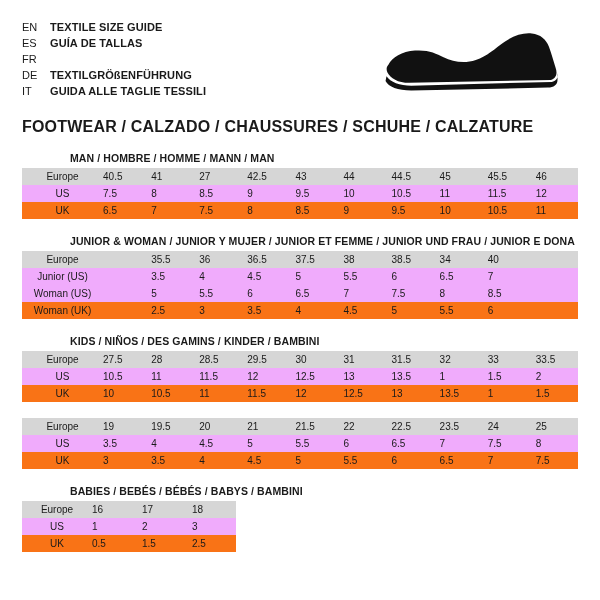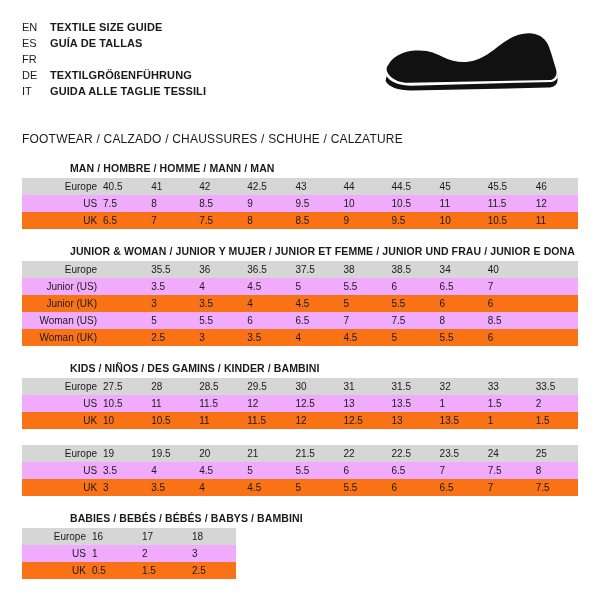--- a/index.html
+++ b/index.html
@@ -54,23 +54,23 @@
   .shoe-wrap {
     width: 200px;
     height: 86px;
     margin-right: 6px;
     display: flex;
     align-items: center;
     justify-content: center;
   }
 
   .section-title {
-    margin-top: 28px;
-    font-size: 12px;
-    font-weight: 400;
+    margin-top: 14px;
+    font-size: 16px;
+    font-weight: 700;
     letter-spacing: 0.2px;
   }
 
   
   .group {
     margin-top: 16px;
   }
   .group-title {
     font-size: 10.5px;
     font-weight: 700;
@@ -93,21 +93,21 @@
   tr.shaded td {
     background: #d6d6d6;
   }
   tr.alt td {
     background: #f97316;
   }
   tr.plain td {
     background: #f0abfc;
   }
   td.label {
-    text-align: right;
+    text-align: center;
   }
 
   
   table.w13 { width: 556px; }
   table.w13 col.c0 { width: 64px; }
   table.w13 col.cx { width: 41px; }
 
   table.babies { width: 214px; }
   table.babies col.c0 { width: 64px; }
   table.babies col.cx { width: 50px; }
@@ -164,21 +164,21 @@
           <col class="cx">
           <col class="cx">
           <col class="cx">
           <col class="cx">
         </colgroup>
       <tbody>
         <tr class="shaded">
           <td class="label">Europe</td>
           <td>40.5</td>
           <td>41</td>
-          <td>42</td>
+          <td>27</td>
           <td>42.5</td>
           <td>43</td>
           <td>44</td>
           <td>44.5</td>
           <td>45</td>
           <td>45.5</td>
           <td>46</td>
         </tr>
         <tr class="plain">
           <td class="label">US</td>
@@ -244,33 +244,20 @@
           <td class="label">Junior (US)</td>
           <td></td>
           <td>3.5</td>
           <td>4</td>
           <td>4.5</td>
           <td>5</td>
           <td>5.5</td>
           <td>6</td>
           <td>6.5</td>
           <td>7</td>
-          <td></td>
-        </tr>
-        <tr class="alt">
-          <td class="label">Junior (UK)</td>
-          <td></td>
-          <td>3</td>
-          <td>3.5</td>
-          <td>4</td>
-          <td>4.5</td>
-          <td>5</td>
-          <td>5.5</td>
-          <td>6</td>
-          <td>6</td>
           <td></td>
         </tr>
         <tr class="plain">
           <td class="label">Woman (US)</td>
           <td></td>
           <td>5</td>
           <td>5.5</td>
           <td>6</td>
           <td>6.5</td>
           <td>7</td>

